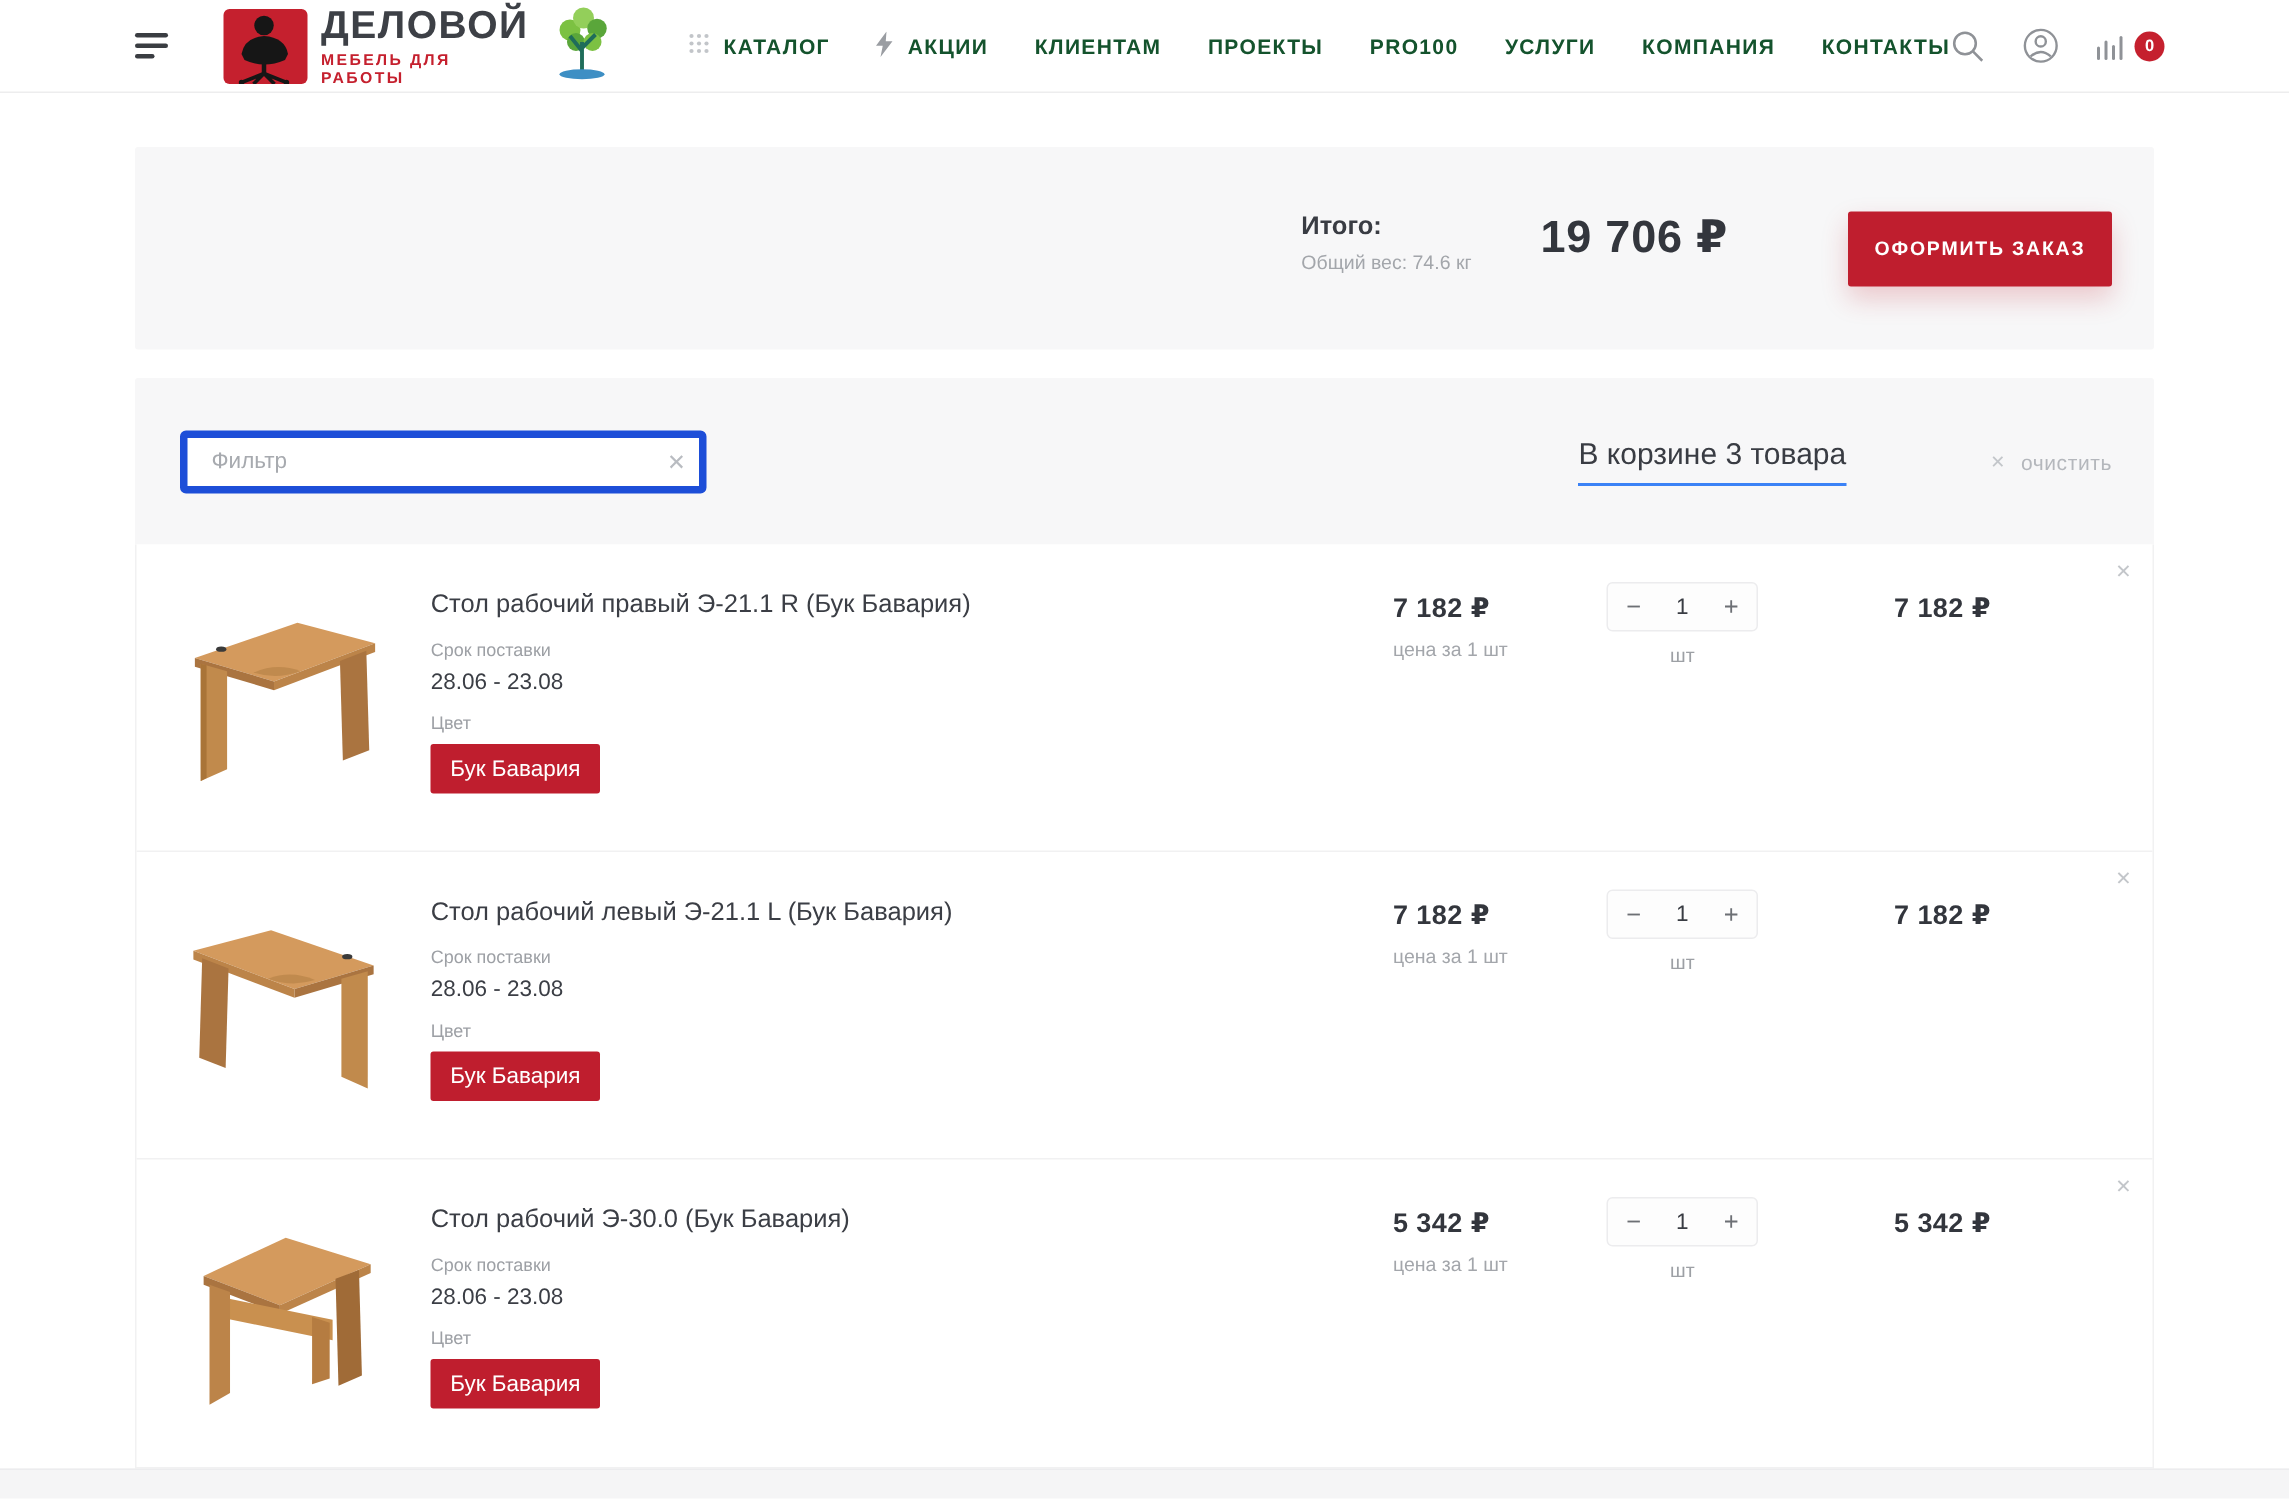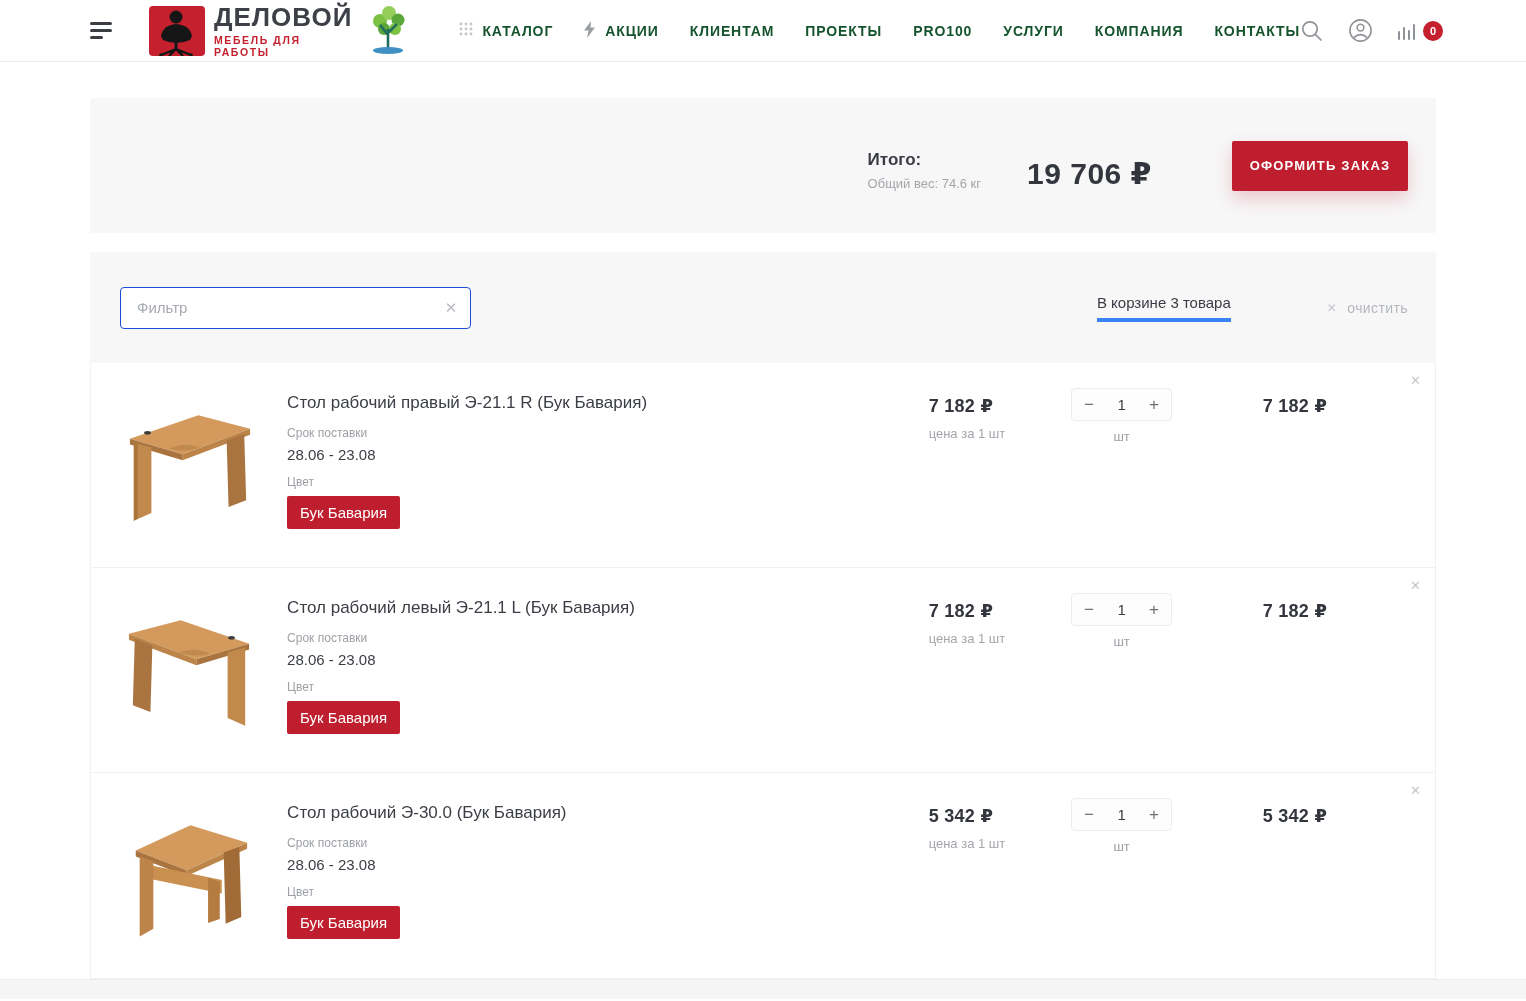--- a/index.html
+++ b/index.html
@@ -32,40 +32,40 @@
   .container { width: 1346px; margin: 0 auto; }
   .coupon-card { margin-top: 36px; height: 135px; background: #f7f7f8; border-radius: 2px;
     display: flex; align-items: center; padding: 0 28px 0 30px; }
   .coupon-left { width: 515px; }
   .coupon-label { font-size: 14px; color: #8a8d92; margin-bottom: 9px; }
   .coupon-input-wrap { position: relative; }
   .coupon-input { width: 100%; height: 44px; background: #fff; border: 1px solid #e4e4e6;
     border-radius: 4px; padding: 0 44px 0 14px; font-size: 15px; color: #33363d; outline: none; }
   .coupon-submit { position: absolute; right: 4px; top: 0; height: 44px; width: 40px;
     background: none; border: none; cursor: pointer; color: #9a9da2; font-size: 21px; }
-  .totals { margin-left: auto; display: flex; align-items: flex-end; }
+  .totals { margin-left: auto; display: flex; align-items: flex-start; }
   .totals-labels { text-align: left; }
   .totals-title { font-size: 17px; font-weight: 700; color: #393c43; }
   .totals-weight { font-size: 13px; color: #a3a6ab; margin-top: 6px; }
   .totals-price { font-size: 30px; font-weight: 700; color: #33363d; letter-spacing: 0.5px; margin-left: 46px; }
   .checkout-btn { margin-left: 80px; width: 176px; height: 50px; background: #bf1e2e; color: #fff;
     font-family: inherit; font-size: 13px; font-weight: 700; letter-spacing: 1.2px; border: none;
     border-radius: 2px; cursor: pointer; box-shadow: 0 8px 18px rgba(191,30,46,0.22); }
   
   .cart-card { margin-top: 19px; }
   .filter-bar { height: 111px; background: #f7f7f8; border-radius: 2px 2px 0 0;
     display: flex; align-items: center; padding: 0 28px 0 30px; }
   .filter-wrap { position: relative; width: 351px; }
-  .filter-input { width: 100%; height: 42px; background: #fff; border: 1px solid #1d4ed8;
+  .filter-input { width: 100%; height: 42px; background: #fff; border: 5px solid #1d4ed8;
     border-radius: 4px; padding: 0 40px 0 16px; font-size: 15px; color: #33363d; outline: none; }
   .filter-input::placeholder { color: #a7aaaf; }
   .filter-clear { position: absolute; right: 0; top: 0; height: 42px; width: 40px; border: none;
     background: none; cursor: pointer; color: #b9bcc1; font-size: 15px; }
   .filter-right { margin-left: auto; display: flex; align-items: center; gap: 96px; }
-  .cart-count { font-size: 15px; color: #393c43; padding-bottom: 7px; border-bottom: 4px solid #3b82f6; }
+  .cart-count { font-size: 20px; color: #393c43; padding-bottom: 7px; border-bottom: 2px solid #3b82f6; }
   .clear-all { background: none; border: none; cursor: pointer; color: #b4b7bc; font-size: 14px;
     letter-spacing: 0.4px; display: flex; align-items: center; gap: 10px; font-family: inherit; }
   .clear-all .x { font-size: 12px; color: #c3c6ca; }
   
   .products { background: #fff; border: 1px solid #f1f1f2; border-top: none; }
   .item-row { display: flex; min-height: 205px; border-bottom: 1px solid #f1f1f2;
     padding: 0 25px 0 35px; position: relative; }
   .item-row:last-child { border-bottom: none; }
   .item-media { width: 164px; display: flex; align-items: center; }
   .item-info { width: 653px; padding-top: 30px; }

